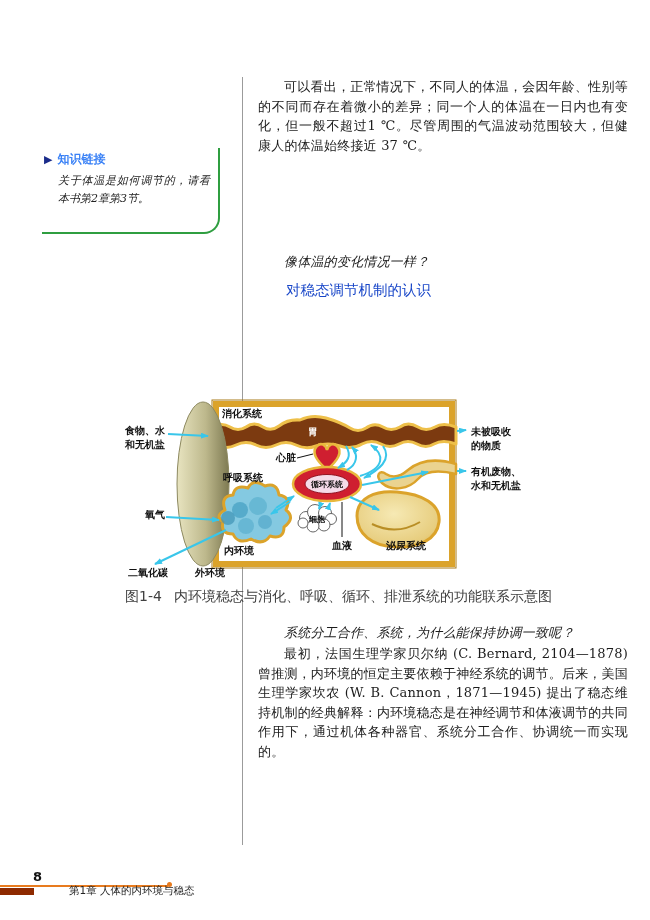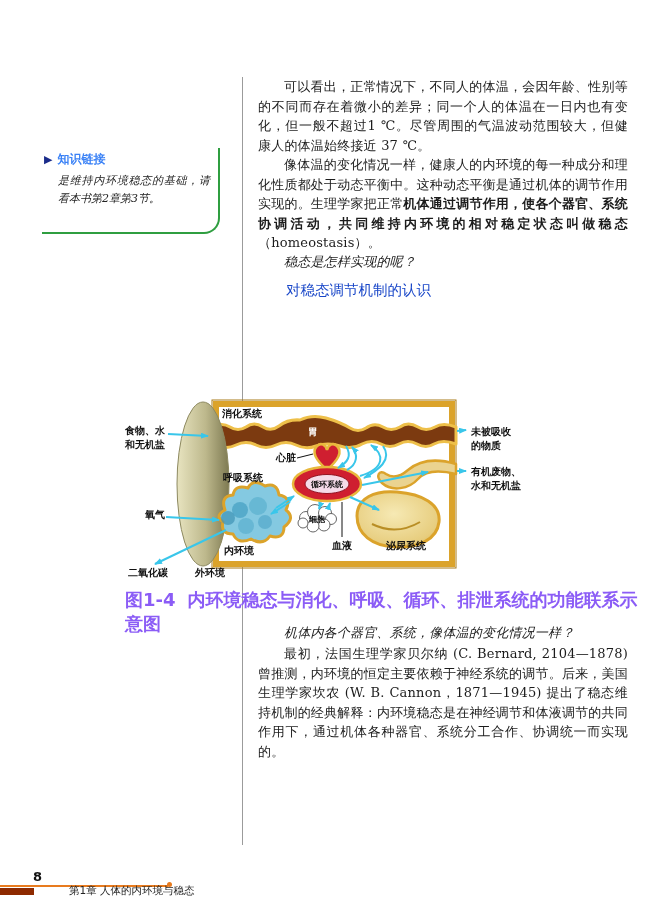--- a/index.html
+++ b/index.html
@@ -29,21 +29,21 @@
   }
   .kbox-title-row{display:flex;align-items:center;gap:5px;}
   .kbox-marker{color:#1a2b8a;font-size:11px;line-height:14px;font-family:"DejaVu Sans",sans-serif;}
   .kbox-title{font-family:"DejaVu Sans","Liberation Sans",sans-serif;font-weight:bold;font-size:12px;color:#3b82f6;}
   .kbox-body{margin:4px 0 0 14px;font-size:11px;line-height:18px;font-style:italic;color:#222;text-align:justify;}
   
   .fig-svg{position:absolute;left:100px;top:398px;}
   .caption{
     position:absolute;left:125px;top:588px;margin:0;
     font-family:"DejaVu Sans","Liberation Sans",sans-serif;
-    font-size:18px;font-weight:bold;color:#8b5cf6;
+    font-size:14px;font-weight:normal;color:#404040;
   }
   .cap-text{margin-left:12px;}
   
   .f-line{position:absolute;left:0;top:885px;width:168px;height:1.5px;background:#e87b1e;}
   .f-dot{position:absolute;left:167px;top:882px;width:5px;height:5px;border-radius:50%;background:#e87b1e;}
   .f-bar{position:absolute;left:0;top:888px;width:34px;height:7px;background:#8e2a00;}
   .f-num{position:absolute;left:33px;top:869px;margin:0;font-family:"DejaVu Sans",sans-serif;font-weight:bold;font-size:13px;color:#111;}
   .f-chap{position:absolute;left:57px;top:872px;margin:12px;font-family:"DejaVu Sans",sans-serif;font-size:10.5px;color:#222;}
   
   .dlabel{font-family:"DejaVu Sans","Liberation Sans",sans-serif;font-weight:600;font-size:10px;fill:#111;}
@@ -53,30 +53,29 @@
 </head>
 <body>
 
 <div class="page">
 
   <aside class="kbox">
     <div class="kbox-title-row">
       <span class="kbox-marker">▶</span>
       <span class="kbox-title">知识链接</span>
     </div>
-    <p class="kbox-body">是维持内环境稳态的基础，请看本书第2章第3节。</p>
+    <p class="kbox-body">关于体温是如何调节的，请看本书第2章第3节。</p>
   </aside>
 
   <div class="vrule"></div>
 
   <p class="para" style="top:77px">可以看出，正常情况下，不同人的体温，会因年龄、性别等的不同而存在着微小的差异；同一个人的体温在一日内也有变化，但一般不超过1 ℃。尽管周围的气温波动范围较大，但健康人的体温始终接近 37 ℃。</p>
 
-  <p class="para" style="top:155px"><span>像体温的变化情况一样，健康人的内环境的每一种成分和理化性质都处于动态平衡中。这种动态平衡是通过机体的调节作用实现的。生理学家把正常</span><b>机体通过调节作用，使各个器官、系统协调活动，共同维持内环境的相对稳定状态叫做稳态</b><span>（homeostasis）。</span></p>
 
-  <p class="para q" style="top:252px">稳态是怎样实现的呢？</p>
+  <p class="para q" style="top:252px">像体温的变化情况一样？</p>
 
   <h2 class="heading" style="top:280px">对稳态调节机制的认识</h2>
 
 
   <svg class="fig-svg" width="445" height="190" viewBox="0 0 445 190" xmlns="http://www.w3.org/2000/svg">
     <defs>
       <marker id="ah" markerUnits="userSpaceOnUse" markerWidth="9" markerHeight="8" refX="7" refY="3" orient="auto">
         <path d="M0,0 L8,3 L0,6 Z" fill="#39c6ea"></path>
       </marker>
       <linearGradient id="olive" x1="0" y1="0" x2="1" y2="0">
@@ -161,21 +160,21 @@
     <text class="dlabel" x="45" y="120">氧气</text>
     <text class="dlabel" x="28" y="178">二氧化碳</text>
     <text class="dlabel" x="371" y="37">未被吸收</text>
     <text class="dlabel" x="371" y="51">的物质</text>
     <text class="dlabel" x="371" y="77">有机废物、</text>
     <text class="dlabel" x="371" y="91">水和无机盐</text>
   </svg>
 
   <p class="caption"><span class="cap-label">图1-4</span><span class="cap-text">内环境稳态与消化、呼吸、循环、排泄系统的功能联系示意图</span></p>
 
-  <p class="para q" style="top:623px">机体内各个器官、系统，像体温的变化情况一样？</p>
+  <p class="para q" style="top:623px">系统分工合作、系统，为什么能保持协调一致呢？</p>
 
   <p class="para" style="top:644px">最初，法国生理学家贝尔纳 (C. Bernard, 2104—1878) 曾推测，内环境的恒定主要依赖于神经系统的调节。后来，美国生理学家坎农 (W. B. Cannon，1871—1945) 提出了稳态维持机制的经典解释：内环境稳态是在神经调节和体液调节的共同作用下，通过机体各种器官、系统分工合作、协调统一而实现的。</p>
 
 
   <div class="f-line"></div>
   <div class="f-dot"></div>
   <div class="f-bar"></div>
   <p class="f-num">8</p>
   <p class="f-chap">第1章 人体的内环境与稳态</p>
 

